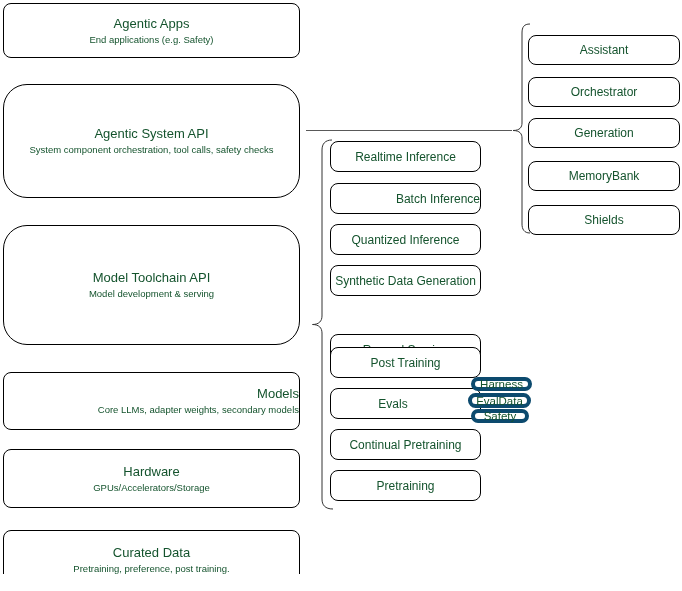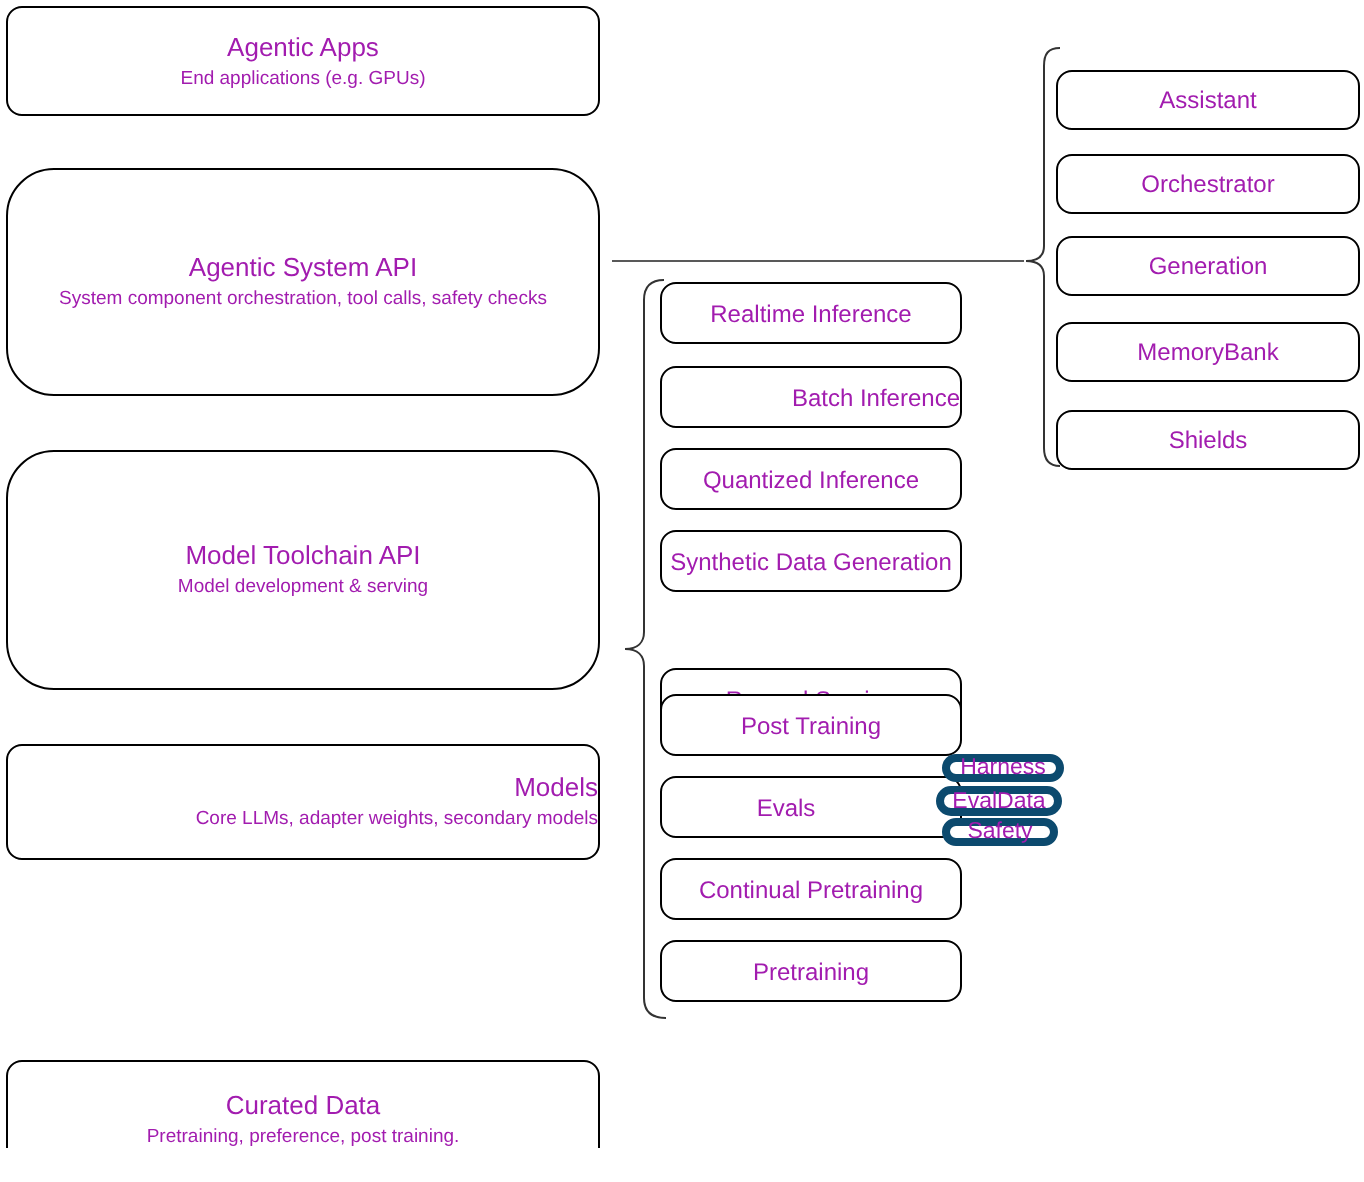--- a/index.html
+++ b/index.html
@@ -2,21 +2,21 @@
 <html><head>
 <meta charset="utf-8">
 <style>
   html, body { margin: 0; padding: 0; background: #ffffff; }
   .canvas {
     position: relative;
     width: 682px;
     height: 574px;
     background: #ffffff;
     font-family: "Liberation Sans", sans-serif;
-    color: #a21caf;
+    color: #14532d;
     overflow: hidden;
   }
   .box {
     position: absolute;
     background: #ffffff;
     border: 1px solid #000000;
     box-sizing: border-box;
     display: flex;
     flex-direction: column;
     align-items: center;
@@ -58,38 +58,42 @@
 <div class="canvas">
 
   <svg class="overlay" width="682" height="591" viewBox="0 0 682 591">
     <path d="M 306 130.5 L 512 130.5" stroke="#595959" stroke-width="1" fill="none"></path>
     <path d="M 530 24 C 524 24 522 27 522 33 L 522 123 C 522 127 520 130.5 513 130.5 C 520 130.5 522 134 522 138 L 522 224 C 522 229 524 233 530 233" stroke="#333333" stroke-width="1" fill="none"></path>
     <path d="M 332 140 C 325 140 322 144 322 150 L 322 316 C 322 321 319 324.5 312.5 324.5 C 319 324.5 322 328 322 333 L 322 499 C 322 505 325 509 333 509" stroke="#333333" stroke-width="1" fill="none"></path>
   </svg>
 
   <div class="box lbox r8" style="top:3px; height:55px;">
     <div class="btitle">Agentic Apps</div>
-    <div class="bsub">End applications (e.g. GPUs)</div>
+    <div class="bsub">End applications (e.g. Safety)</div>
   </div>
 
   <div class="box lbox r24" style="top:84px; height:114px;">
     <div class="btitle">Agentic System API</div>
     <div class="bsub">System component orchestration, tool calls, safety checks</div>
   </div>
 
   <div class="box lbox r24" style="top:225px; height:120px;align-items:center;">
     <div class="btitle">Model Toolchain API</div>
     <div class="bsub">Model development &amp; serving</div>
   </div>
 
   <div class="box lbox r8" style="top:372px; height:58px;align-items:flex-end;">
     <div class="btitle">Models</div>
     <div class="bsub">Core LLMs, adapter weights, secondary models</div>
   </div>
 
+  <div class="box lbox r8" style="top:449px; height:59px;">
+    <div class="btitle">Hardware</div>
+    <div class="bsub">GPUs/Accelerators/Storage</div>
+  </div>
 
   <div class="box lbox r8" style="top:530px; height:59px;">
     <div class="btitle">Curated Data</div>
     <div class="bsub">Pretraining, preference, post training.</div>
   </div>
 
   <div class="box mbox" style="top:141px;">
     <span>Realtime Inference</span>
   </div>
   <div class="box mbox" style="top:183px;align-items:flex-end;">

